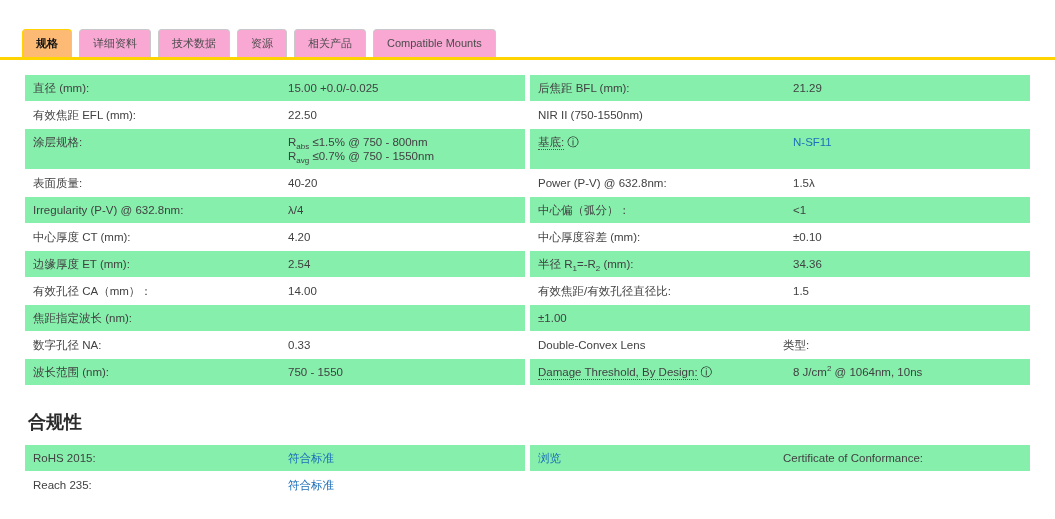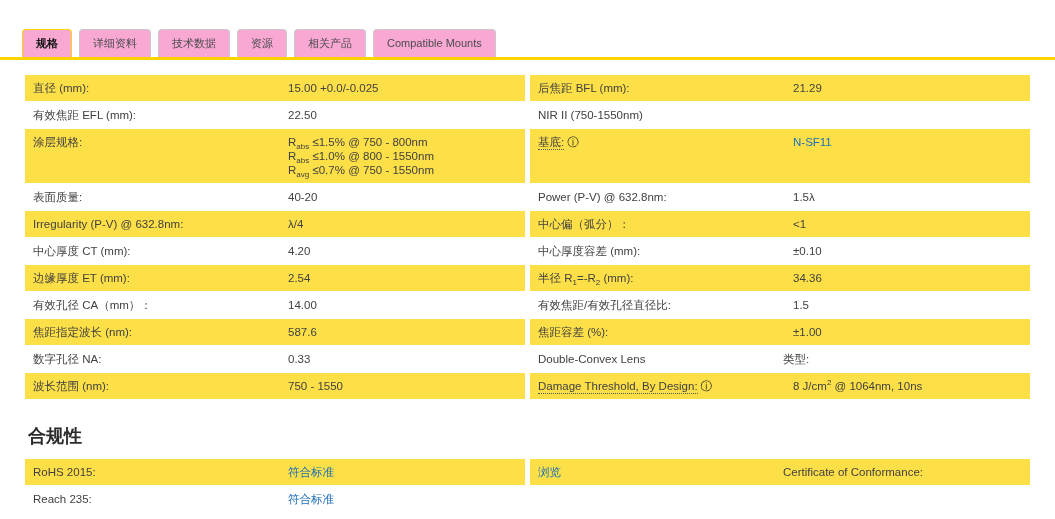--- a/index.html
+++ b/index.html
@@ -25,36 +25,36 @@
     padding: 8px 13px;
     background: #f9a8d4;
     border: 1px solid #c9c9c9;
     border-bottom: none;
     border-radius: 4px 4px 0 0;
     color: #4b4b4b;
     cursor: pointer;
     white-space: nowrap;
   }
   .tab.active {
-    background: #f9a8d4;
+    background: #fdba74;
     border-color: #ffd400;
     color: #161616;
     font-weight: bold;
   }
   .tab-underline {
     height: 3px;
     width: 100%;
     background: #ffd400;
   }
   
   .content { padding: 0 25px; }
   .spec-table { margin-top: 15px; }
   .row { display: flex; gap: 5px; margin-bottom: 1px; }
   .half { flex: 1 1 0; display: flex; min-width: 0; }
-  .row.alt .half:not(.empty) { background: #fde047; }
+  .row.alt .half:not(.empty) { background: #86efac; }
   .cell {
     font-size: 11.5px;
     line-height: 14px;
     padding: 6px 8px;
   }
   .cell.label { width: 255px; flex: none; }
   .cell.value { flex: 1; }
   .cell.value .vline { display: block; }
   sub, sup { font-size: 8px; line-height: 0; }
   .dotted { border-bottom: 1px dotted #555; padding-bottom: 1px; }
@@ -106,21 +106,20 @@
           </div>
           <div class="half">
             <div class="cell value"><span>NIR II (750-1550nm)</span></div>
           </div>
         </div>
         <div class="row alt">
           <div class="half">
             <div class="cell label"><span>涂层规格:</span></div>
             <div class="cell value">
               <div class="vline">R<sub>abs</sub> ≤1.5% @ 750 - 800nm</div>
-              <div class="vline">R<sub>abs</sub> ≤1.0% @ 800 - 1550nm</div>
               <div class="vline">R<sub>avg</sub> ≤0.7% @ 750 - 1550nm</div>
             </div>
           </div>
           <div class="half">
             <div class="cell label"><span class="dotted">基底:</span><span class="info-icon">ⓘ</span></div>
             <div class="cell value"><span class="link">N-SF11</span></div>
           </div>
         </div>
         <div class="row">
           <div class="half">
@@ -168,24 +167,22 @@
             <div class="cell value"><span>14.00</span></div>
           </div>
           <div class="half">
             <div class="cell label"><span>有效焦距/有效孔径直径比:</span></div>
             <div class="cell value"><span>1.5</span></div>
           </div>
         </div>
         <div class="row alt">
           <div class="half">
             <div class="cell label"><span>焦距指定波长 (nm):</span></div>
-            <div class="cell value"><span>587.6</span></div>
-          </div>
-          <div class="half">
-            <div class="cell label"><span>焦距容差 (%):</span></div>
+          </div>
+          <div class="half">
             <div class="cell value"><span>±1.00</span></div>
           </div>
         </div>
         <div class="row">
           <div class="half">
             <div class="cell label"><span>数字孔径 NA:</span></div>
             <div class="cell value"><span>0.33</span></div>
           </div>
           <div class="half">
             <div class="cell value"><span>Double-Convex Lens</span></div>

